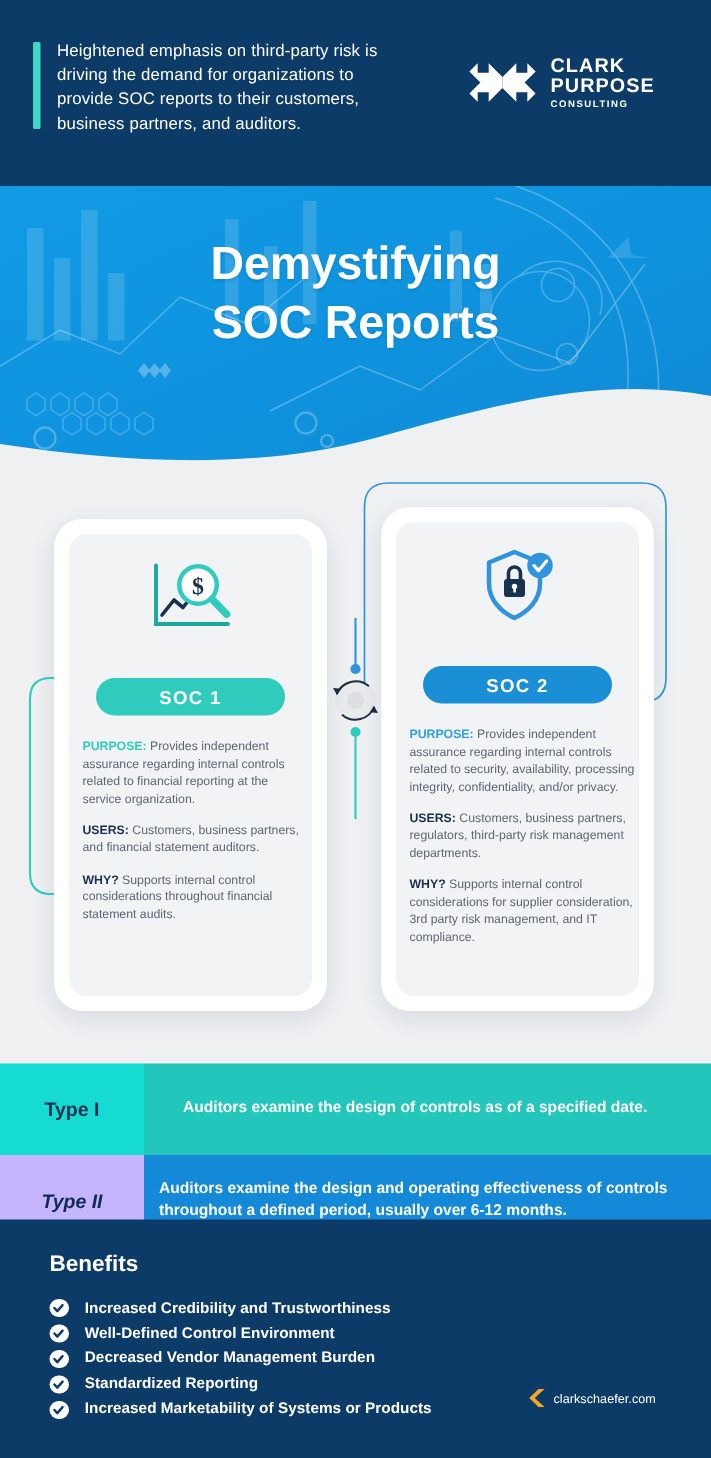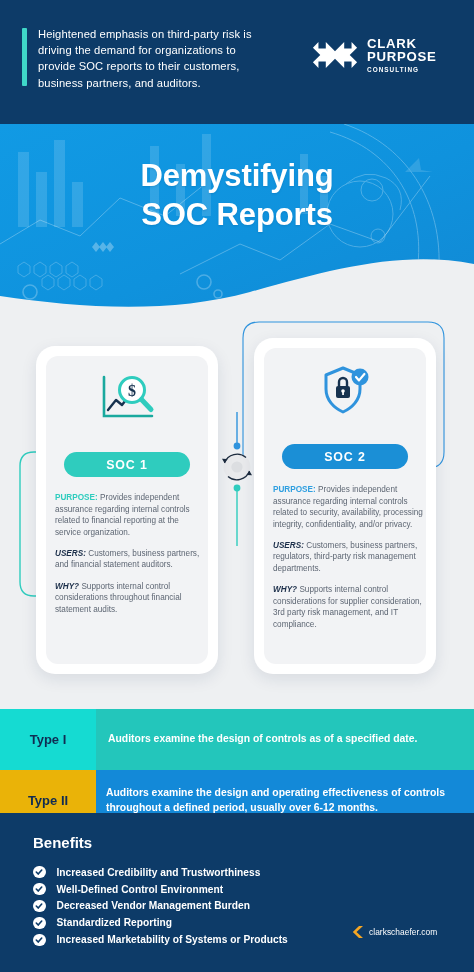--- a/index.html
+++ b/index.html
@@ -73,38 +73,38 @@
   }
   .pill1 { top: 106px; background: #2fccbe; }
   .pill2 { top: 106px; background: #1b8fd6; }
 
   .card-body { position: absolute; left: 19px; right: 13px; top: 146px; }
   .card-body p { font-size: 8.2px; line-height: 11.6px; color: #5d6673; margin-bottom: 9.5px; }
   .card-body p:last-child { margin-bottom: 0; }
   .lbl { font-weight: 700; }
   .lbl-purpose1 { color: #2fccbe; }
   .lbl-purpose2 { color: #2f9fe0; }
-  .lbl-dark { color: #1c2f4a; font-style: italic; }
+  .lbl-dark { color: #1c2f4a; }
 
   
   .types { position: absolute; left: 0; top: 691px; width: 474px; height: 122px; margin-top: 18px; }
   .type-row { position: absolute; left: 0; width: 474px; height: 61px; display: flex; }
   .type-row.r1 { top: 0; }
   .type-row.r2 { top: 61px; }
   .type-key {
     width: 96px; flex: 0 0 96px; display: flex; align-items: center; justify-content: center;
     color: #102c52; font-size: 13px; font-weight: 700;
   }
   .type-desc {
     flex: 1; display: flex; align-items: center; padding-right: 22px;
     color: #ffffff; font-size: 10.4px; font-weight: 700; line-height: 14.5px;
   }
   .r1 .type-key { background: #15dbd2; }
-  .r1 .type-desc { background: #23c6bb; padding-left: 12px; }
-  .r2 .type-key { background: #eab308; }
+  .r1 .type-desc { background: #23c6bb; padding-left: 26px; }
+  .r2 .type-key { background: #c4b5fd; font-style: italic; }
   .r2 .type-desc { background: #1389d8; padding-left: 10px; }
 
   
   .benefits {
     position: absolute; left: 0; top: 813px; width: 474px; height: 159px;
     background: #0d3b68;
     padding-left: 23px;
   }
   .benefits-title {
     position: absolute; left: 33px; top: 21px;

